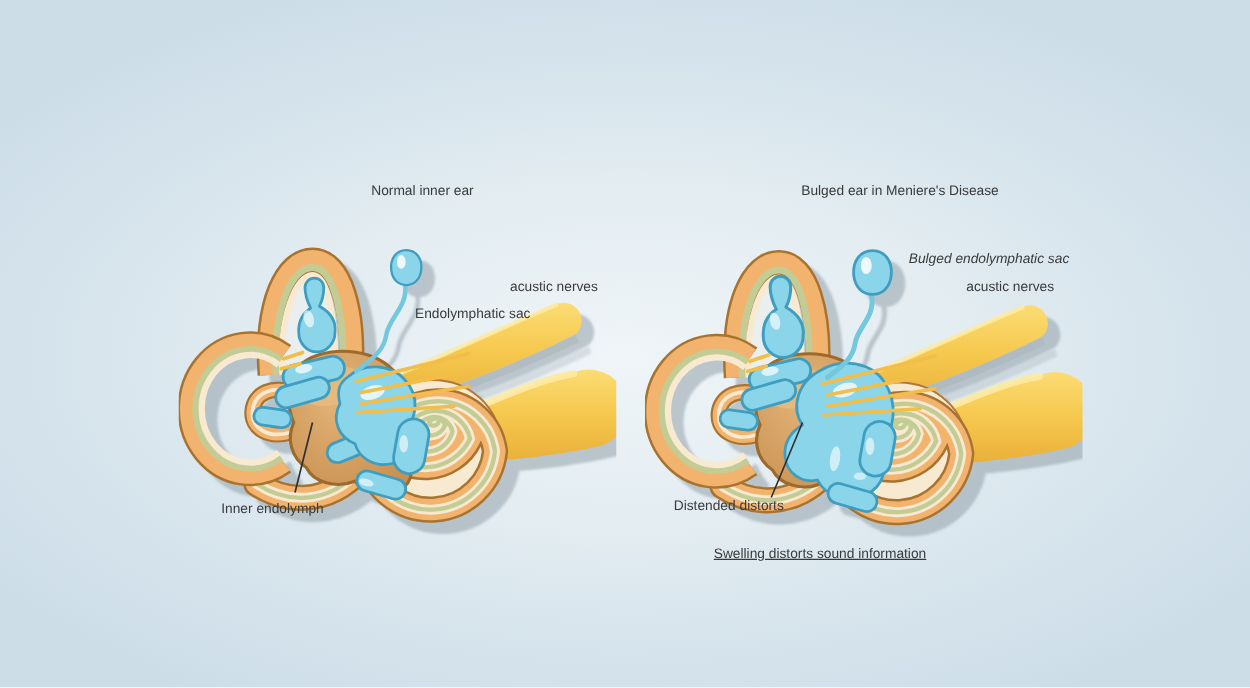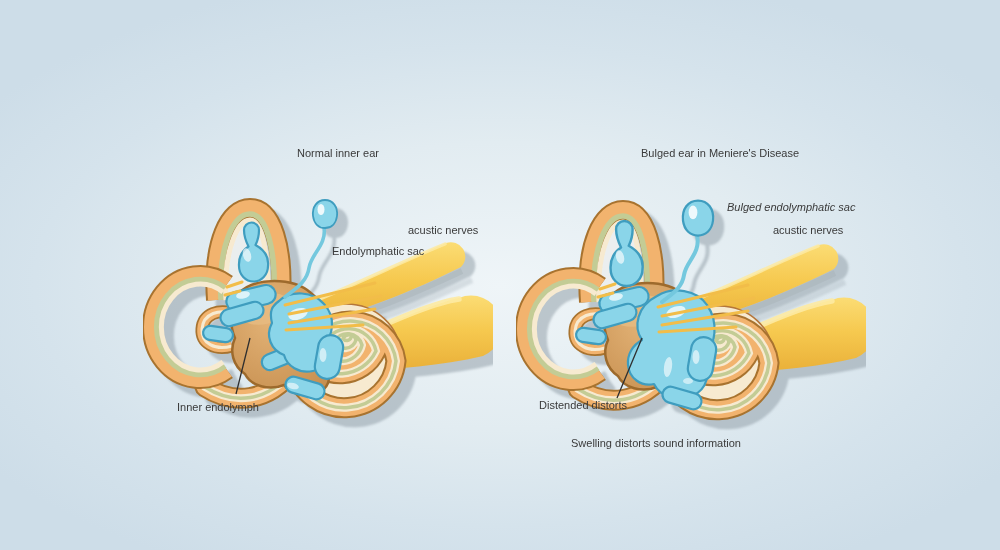--- a/index.html
+++ b/index.html
@@ -20,21 +20,21 @@
     position:absolute;font-size:11px;color:#3a3a3a;white-space:nowrap;line-height:12px;
   }
   .heading-normal{left:281px;top:147px;padding-left:16px;}
   .heading-meniere{left:641px;top:147px;}
   .sac-normal{left:332px;top:201px;margin-top:44px;}
   .nerves-normal{left:408px;top:224px;}
   .sac-meniere{left:727px;top:201px;font-style:italic;}
   .nerves-meniere{left:773px;top:224px;}
   .endolymph-normal{left:177px;top:401px;}
   .endolymph-meniere{left:539px;top:399px;}
-  .note-meniere{left:571px;top:437px;}
+  .note-meniere{left:571px;top:437px;text-decoration:underline;}
   .ear{position:absolute;width:350px;height:232px;}
   .ear svg{display:block;width:350px;height:232px;}
   .ear-normal{left:143px;top:197px;}
   .ear-meniere{left:516px;top:199px;}
   .shadowed{filter:drop-shadow(10px 9px 1px rgba(148,161,170,.55));}
 </style>
 </head>
 <body>
 
 <div id="canvas">

